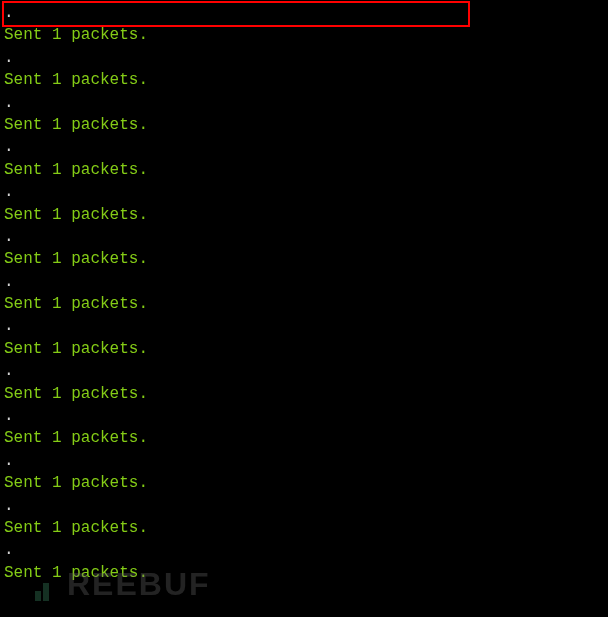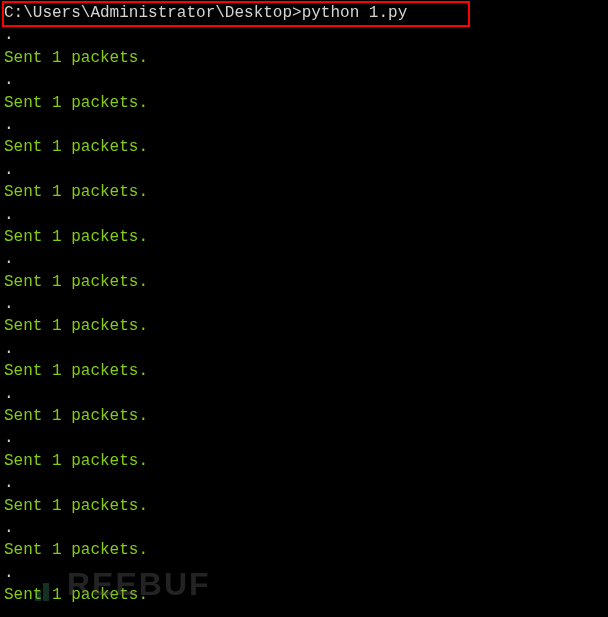--- a/index.html
+++ b/index.html
@@ -78,21 +78,20 @@
       bottom: 0;
       width: 6px;
       height: 18px;
       background: rgba(60, 140, 100, 0.35);
     }
   </style>
 </head>
 <body>
 
 <div class="terminal">
-  <div class="prompt-line"><span>C:\Users\Administrator\Desktop&gt;</span><span>python 1.py</span></div>
   <div class="dot-line">.</div>
   <div class="output-line">Sent 1 packets.</div>
   <div class="dot-line">.</div>
   <div class="output-line">Sent 1 packets.</div>
   <div class="dot-line">.</div>
   <div class="output-line">Sent 1 packets.</div>
   <div class="dot-line">.</div>
   <div class="output-line">Sent 1 packets.</div>
   <div class="dot-line">.</div>
   <div class="output-line">Sent 1 packets.</div>

